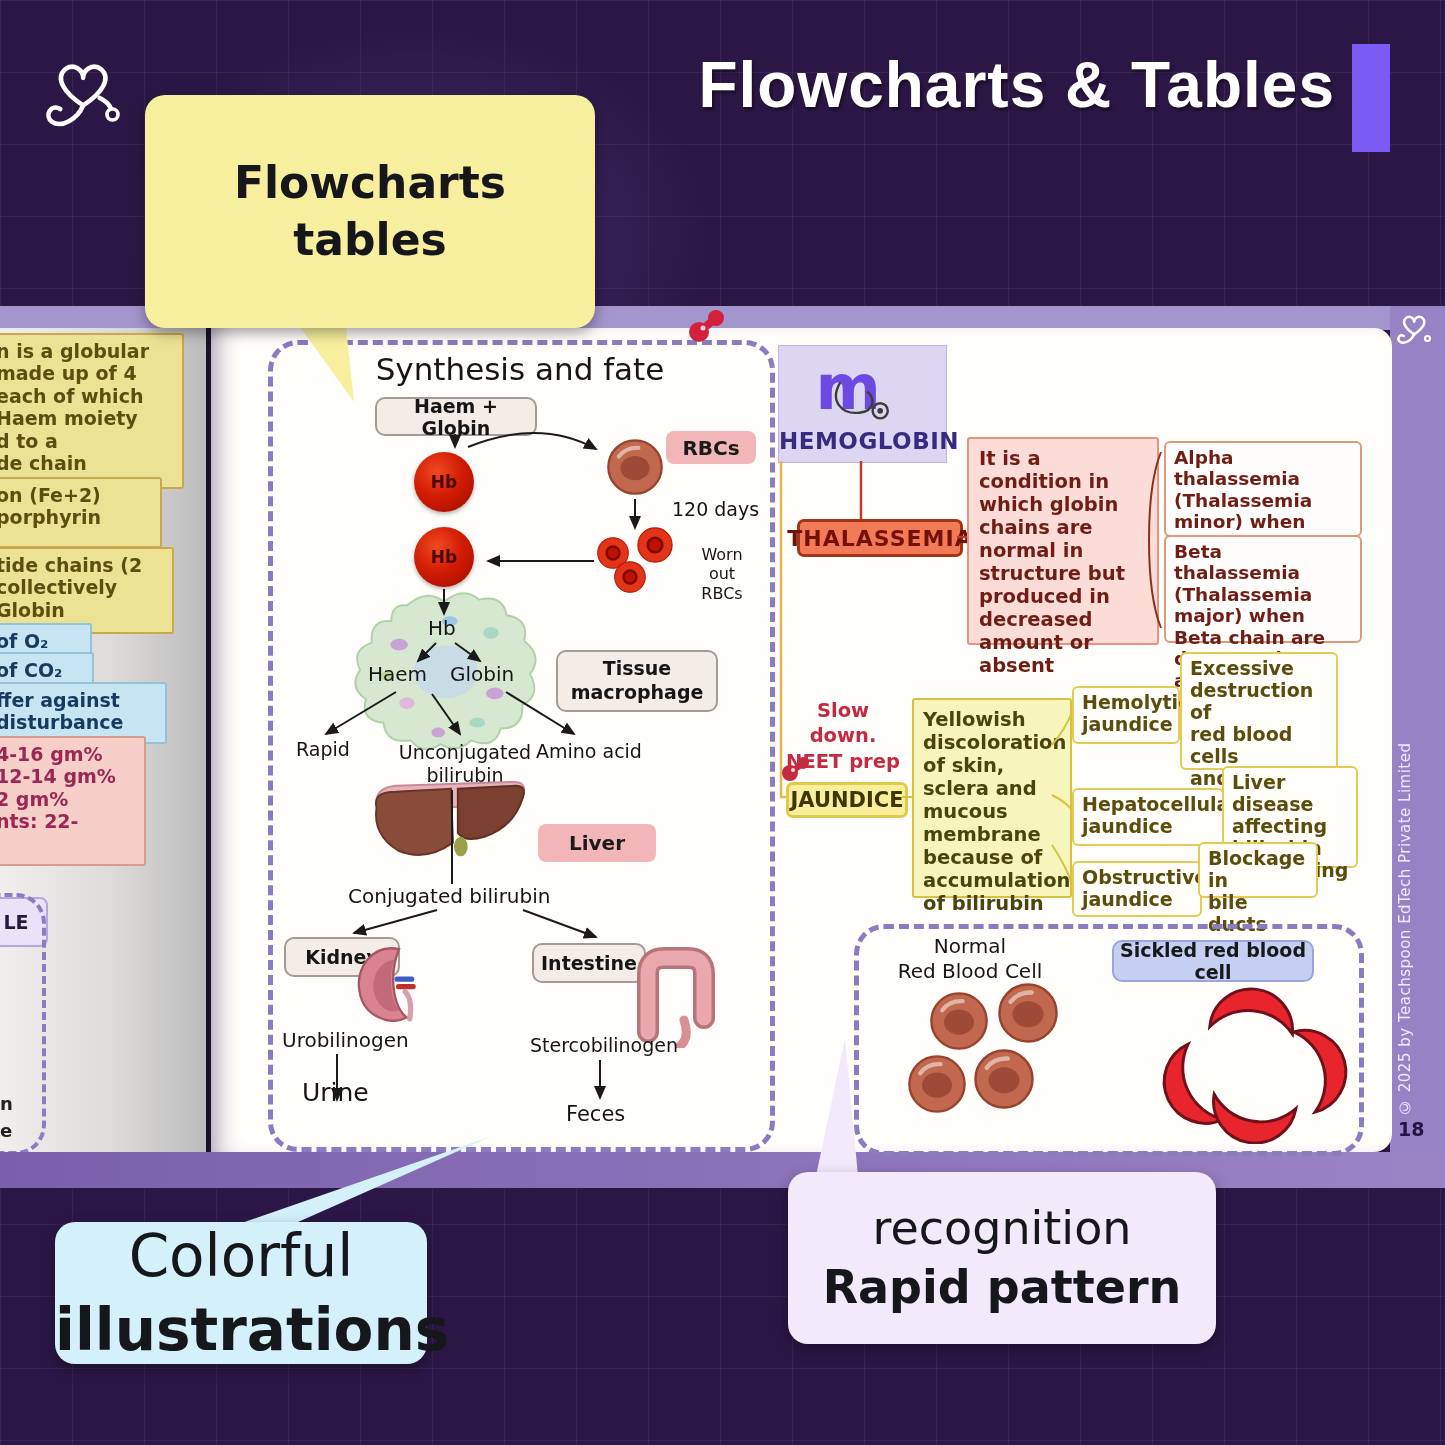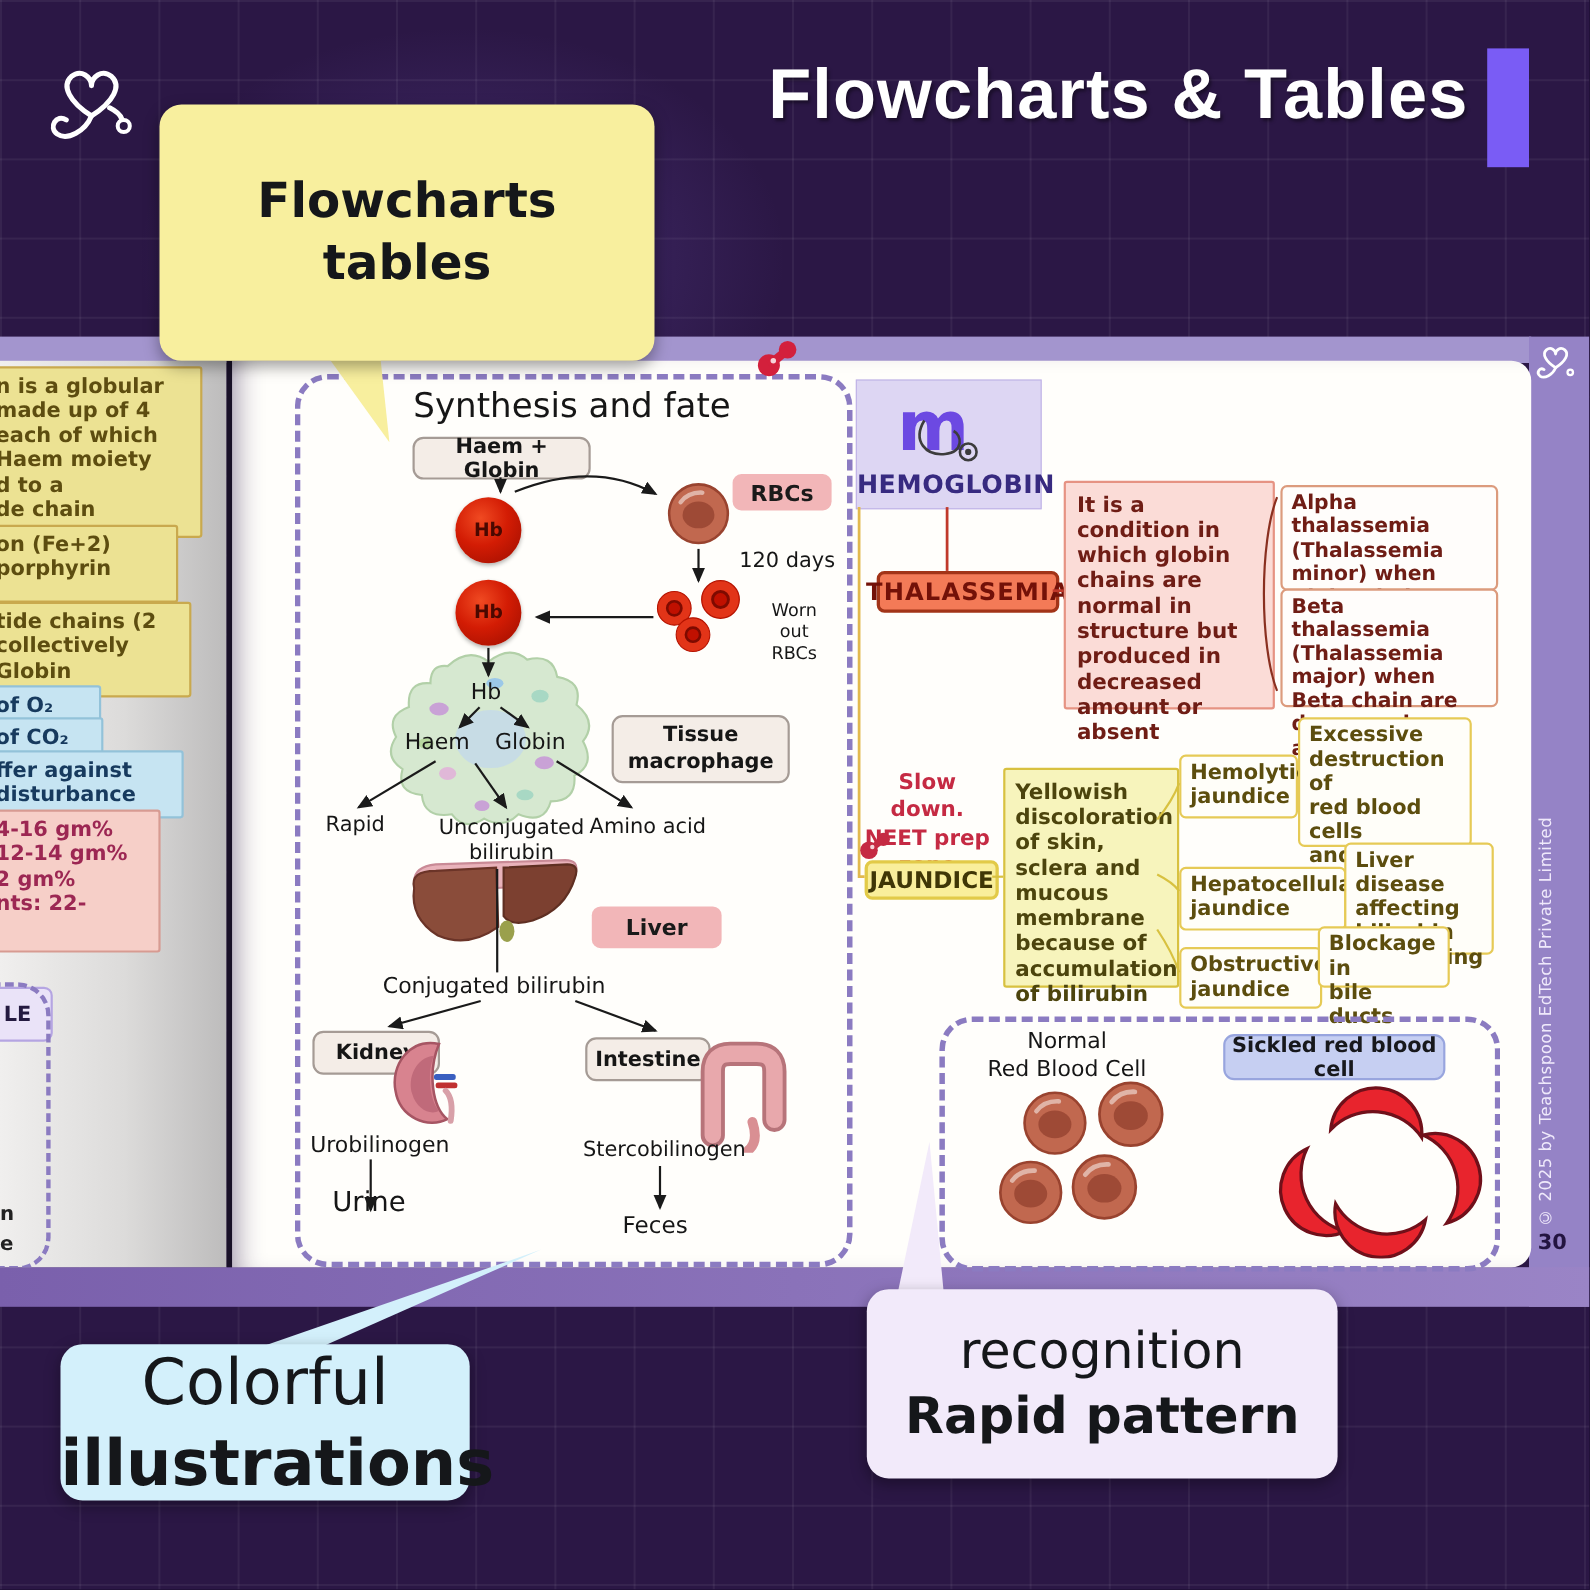--- a/index.html
+++ b/index.html
@@ -368,15 +368,15 @@
   </div>
 
   <svg class="abs" style="left:1390px;top:308px;width:50px;height:46px;z-index:3" viewBox="0 0 120 100">
     <g fill="none" stroke="#ffffff" stroke-width="6" stroke-linecap="round" stroke-linejoin="round">
       <path d="M58,58 C36,44 28,28 38,19 C48,11 58,20 58,28 C58,20 68,11 78,19 C88,28 80,44 58,58 Z"></path>
       <path d="M58,58 C52,73 34,83 24,76 C15,69 23,56 33,62"></path>
       <circle cx="90" cy="68" r="6" stroke-width="5"></circle>
     </g>
   </svg>
   <div class="abs copyright" style="left:1396px;top:636px;width:28px;height:480px">© 2025 by Teachspoon EdTech Private Limited</div>
-  <div class="abs pageno" style="left:1398px;top:1118px;width:40px">30</div>
+  <div class="abs pageno" style="left:1398px;top:1118px;width:40px">18</div>
 
 </div>
 
 </body></html>

